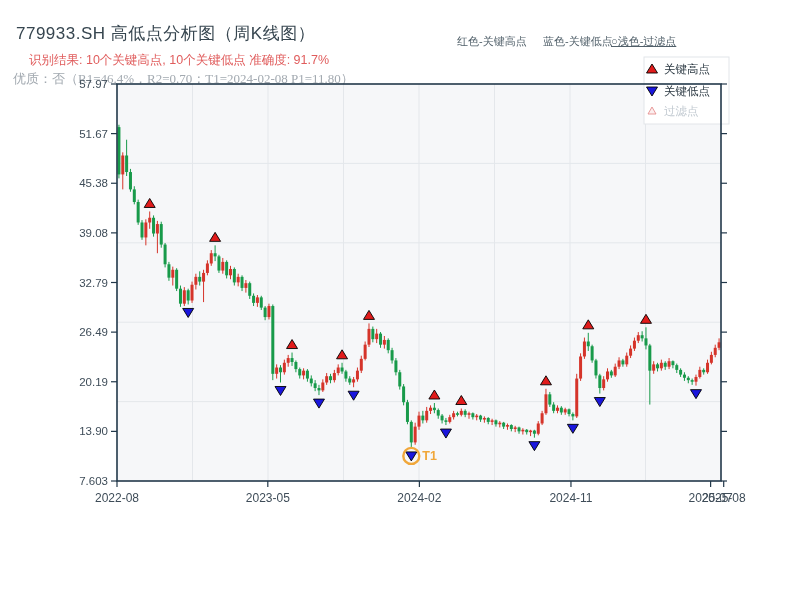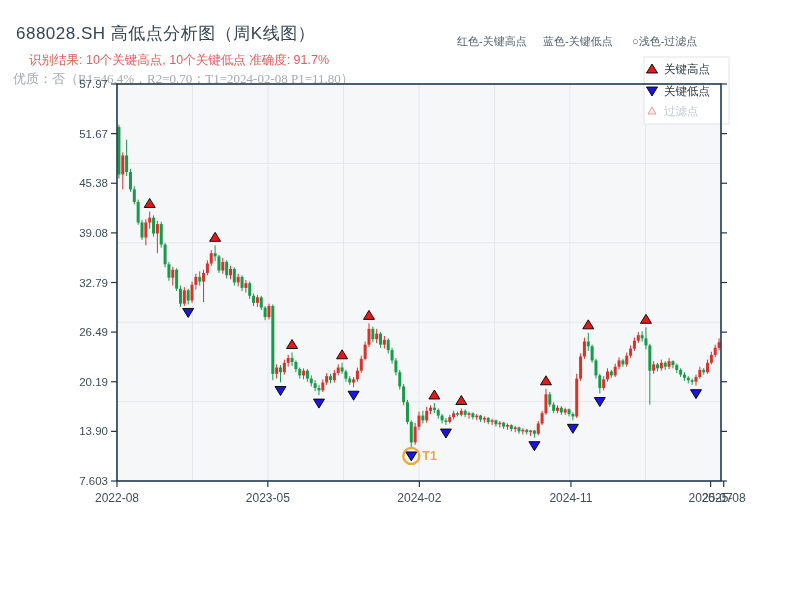--- a/index.html
+++ b/index.html
@@ -2,29 +2,29 @@
 <html><head>
 <meta charset="utf-8">
 <style>
   html,body{margin:0;padding:0;background:#fff;}
   .page{position:relative;width:800px;height:600px;background:#ffffff;overflow:hidden;
         font-family:"Liberation Sans","DejaVu Sans",sans-serif;}
   .title{position:absolute;left:16px;top:22px;font-size:17px;font-weight:500;color:#36454f;letter-spacing:0.5px;}
   .subtitle{position:absolute;left:13px;top:52px;font-size:12.5px;color:#e05c5c;margin-left:16px;}
   .quality{position:absolute;left:13px;top:70px;font-size:13px;color:#a2a9b0;font-family:Liberation Serif, serif;}
   .hlegend-item{position:absolute;top:21px;font-size:11px;color:#51606a;margin-top:13px;}
-  .hl-high{left:457px;} .hl-low{left:543px;} .hl-filter{left:632px;}
+  .hl-high{left:457px;} .hl-low{left:543px;} .hl-filter{left:611px;text-decoration:underline;}
   #chart{position:absolute;left:0;top:0;}
   #chart text{font-family:"Liberation Sans","DejaVu Sans",sans-serif;}
 </style>
 </head>
 <body>
 
 <div class="page">
-  <div class="title">688028.SH 高低点分析图（周K线图）</div>
+  <div class="title">779933.SH 高低点分析图（周K线图）</div>
   <div class="subtitle">识别结果: 10个关键高点, 10个关键低点  准确度: 91.7%</div>
   <div class="quality">优质：否（R1=46.4%，R2=0.70；T1=2024-02-08 P1=11.80）</div>
   <div class="hlegend-item hl-high">红色-关键高点</div>
   <div class="hlegend-item hl-low">蓝色-关键低点</div>
   <div class="hlegend-item hl-filter">○浅色-过滤点</div>
   <svg id="chart" width="800" height="600" viewBox="0 0 800 600">
       <g>
         <rect x="117" y="84" width="604" height="397" fill="#f6f7f9"></rect>
       </g>
       <g stroke="#e4e7eb" stroke-width="1">

